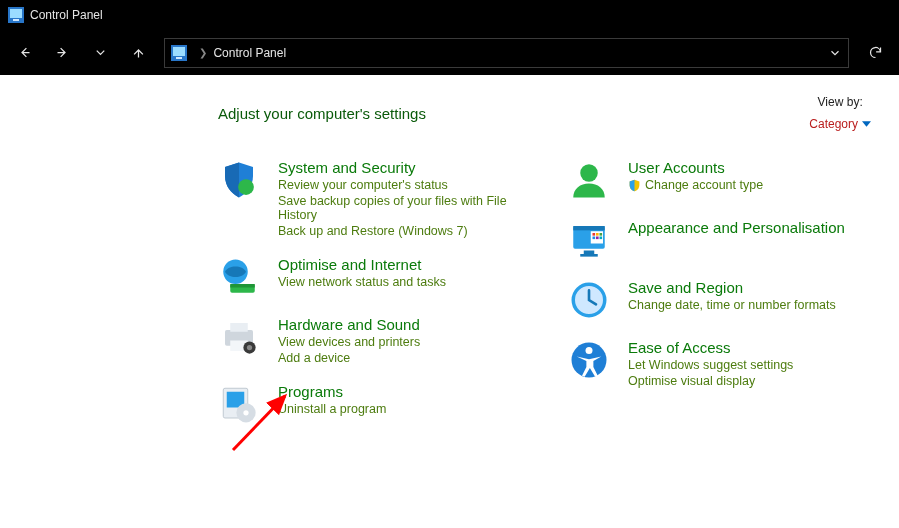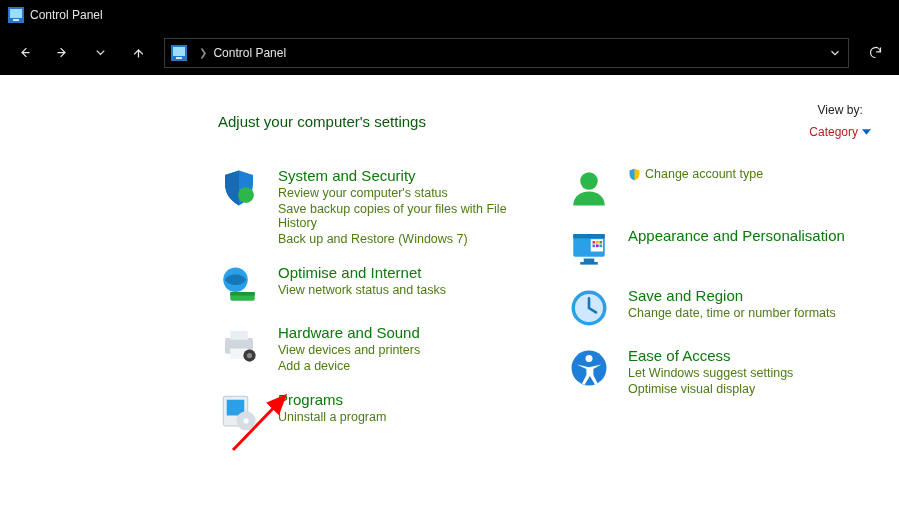--- a/index.html
+++ b/index.html
@@ -6,21 +6,21 @@
   body { font-family: "Segoe UI", Arial, sans-serif; font-size: 13px; background: #fff; width: 899px; height: 528px; overflow: hidden; position: relative; }
   .titlebar { background: #000; height: 30px; display: flex; align-items: center; padding: 0 8px; color: #e5e5e5; font-size: 12px; }
   .titlebar .cp-sysicon { width: 16px; height: 16px; margin-right: 6px; display: inline-flex; }
   .navbar { background: #000; height: 45px; display: flex; align-items: center; padding: 0 12px; gap: 14px; }
   .nav-btn { width: 24px; height: 24px; display: inline-flex; align-items: center; justify-content: center; cursor: pointer; }
   .nav-btn svg { width: 15px; height: 15px; }
   .addr { flex: 1; height: 30px; border: 1px solid #3a3a3a; background: #000; display: flex; align-items: center; padding: 0 6px; color: #e5e5e5; font-size: 12px; }
   .addr .cp-sysicon { width: 16px; height: 16px; margin-right: 6px; display: inline-flex; }
   .addr .chev-sep { color: #888; margin: 0 6px; font-size: 10px; }
   .addr-right { margin-left: auto; display: inline-flex; align-items: center; }
-  .content { padding: 28px 28px 0 218px; }
+  .content { padding: 20px 28px 0 218px; }
   .heading-row { display: flex; align-items: center; margin-bottom: 28px; }
   .heading { color: #0a5a0a; font-size: 15px; font-weight: 400; }
   .viewby { margin-left: auto; font-size: 12px; color: #222; display: flex; align-items: center; gap: 8px; flex-direction: column; }
   .viewby .link-blue { color: #b91c1c; display: inline-flex; align-items: center; gap: 4px; }
   .cols { display: flex; gap: 30px; }
   .col { display: flex; flex-direction: column; gap: 18px; }
   .col.left { width: 320px; justify-content: space-between; }
   .col.right { width: 300px; }
   .cat { display: flex; gap: 18px; }
   .cat-icon { width: 42px; height: 42px; flex: 0 0 42px; display: inline-flex; align-items: center; justify-content: center; }
@@ -178,20 +178,21 @@
     <div class="col right">
 
       <div class="cat">
         <span class="cat-icon">
           <svg viewBox="0 0 48 48">
               <circle cx="24" cy="16" r="10" fill="#2db74a"></circle>
               <path d="M6 44c0-10 8-16 18-16s18 6 18 16z" fill="#2db74a"></path>
             </svg>
         </span>
         <div class="cat-body">
+          <a class="cat-title">User Accounts</a>
           <a class="sublink">
             <span class="shield-uac">
               <svg viewBox="0 0 16 16">
                   <path d="M8 1l6 2v4c0 5-3 7-6 8-3-1-6-3-6-8V3l6-2z" fill="#f3c300"></path>
                   <path d="M8 1v14c-3-1-6-3-6-8V3l6-2z" fill="#2aa0e8"></path>
                 </svg>
             </span>
             <span>Change account type</span>
           </a>
         </div>

